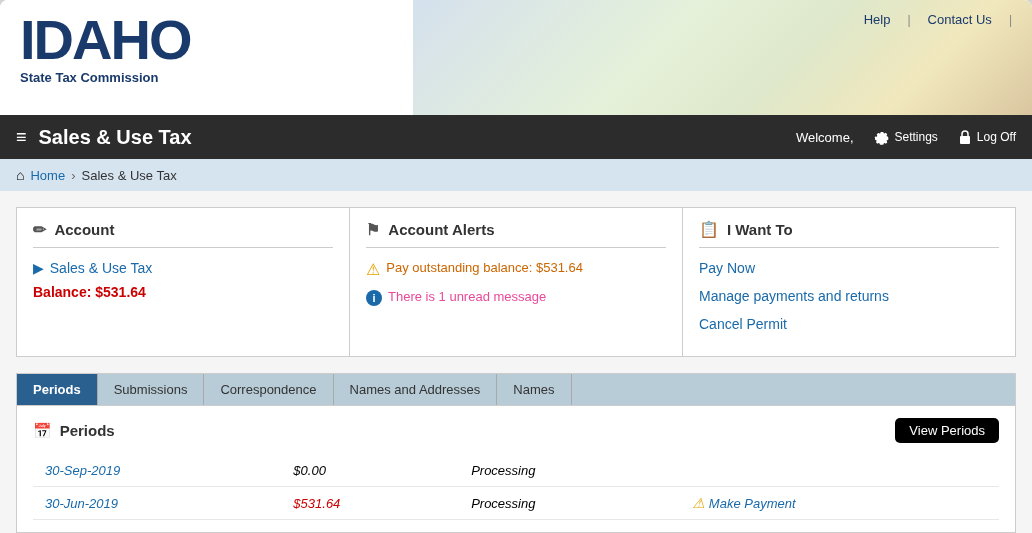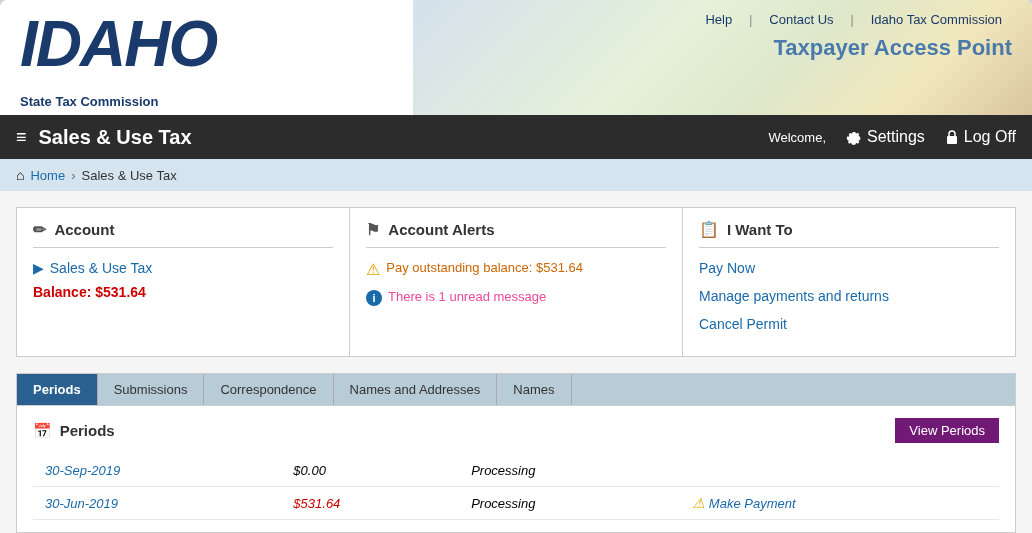--- a/index.html
+++ b/index.html
@@ -38,32 +38,31 @@
     .header-content {
       position: relative;
       z-index: 2;
       display: flex;
       justify-content: space-between;
       align-items: flex-start;
       padding: 12px 20px 0 20px;
     }
     .logo-area {}
     .logo-idaho {
-      font-size: 64px;
+      font-size: 56px;
       font-weight: 900;
       color: #1a3a6b;
       letter-spacing: -2px;
       line-height: 1;
-      font-style: italic;
     }
     .logo-subtitle {
       font-size: 13px;
       color: #1a3a6b;
       font-weight: bold;
-      margin-top: 18px;
+      margin-top: 2px;
     }
     .header-right {
       text-align: right;
       display: flex;
       flex-direction: column;
       align-items: flex-end;
     }
     .header-links {
       display: flex;
       gap: 7px;
@@ -112,21 +111,21 @@
       align-items: center;
       gap: 20px;
     }
     .navbar-welcome {
       font-size: 13px;
     }
     .navbar-settings, .navbar-logoff {
       display: flex;
       align-items: center;
       gap: 5px;
-      font-size: 16px;
+      font-size: 12px;
       cursor: pointer;
     }
 
     
     .breadcrumb {
       background: #d6e4f0;
       padding: 8px 16px;
       display: flex;
       align-items: center;
       gap: 6px;
@@ -247,27 +246,27 @@
     }
     .periods-title {
       display: flex;
       align-items: center;
       gap: 8px;
       font-size: 15px;
       font-weight: bold;
       color: #333;
     }
     .view-periods-btn {
-      background: #701a75;
+      background: #000000;
       color: #fff;
       border: none;
       padding: 5px 14px;
       font-size: 13px;
       cursor: pointer;
-      border-radius: 0;
+      border-radius: 5px;
     }
 
     
     .periods-table {
       width: 100%;
       border-collapse: collapse;
       font-size: 13px;
       font-style: italic;
     }
     .periods-table tr {
@@ -303,23 +302,21 @@
       <div class="logo-area">
         <div class="logo-idaho">IDAHO</div>
         <div class="logo-subtitle">State Tax Commission</div>
       </div>
       <div class="header-right">
         <div class="header-links">
           <a>Help</a>
           <span class="header-divider">|</span>
           <a>Contact Us</a>
           <span class="header-divider">|</span>
-          <a>Idaho Tax Commission</a>
-        </div>
-        <div class="tap-title">Taxpayer Access Point</div>
+        </div>
       </div>
     </div>
   </div>
 
   <div class="navbar">
     <span class="navbar-menu-icon">≡</span>
     <span class="navbar-title">Sales &amp; Use Tax</span>
     <div class="navbar-right">
       <span class="navbar-welcome">Welcome,</span>
       <div class="navbar-settings">

